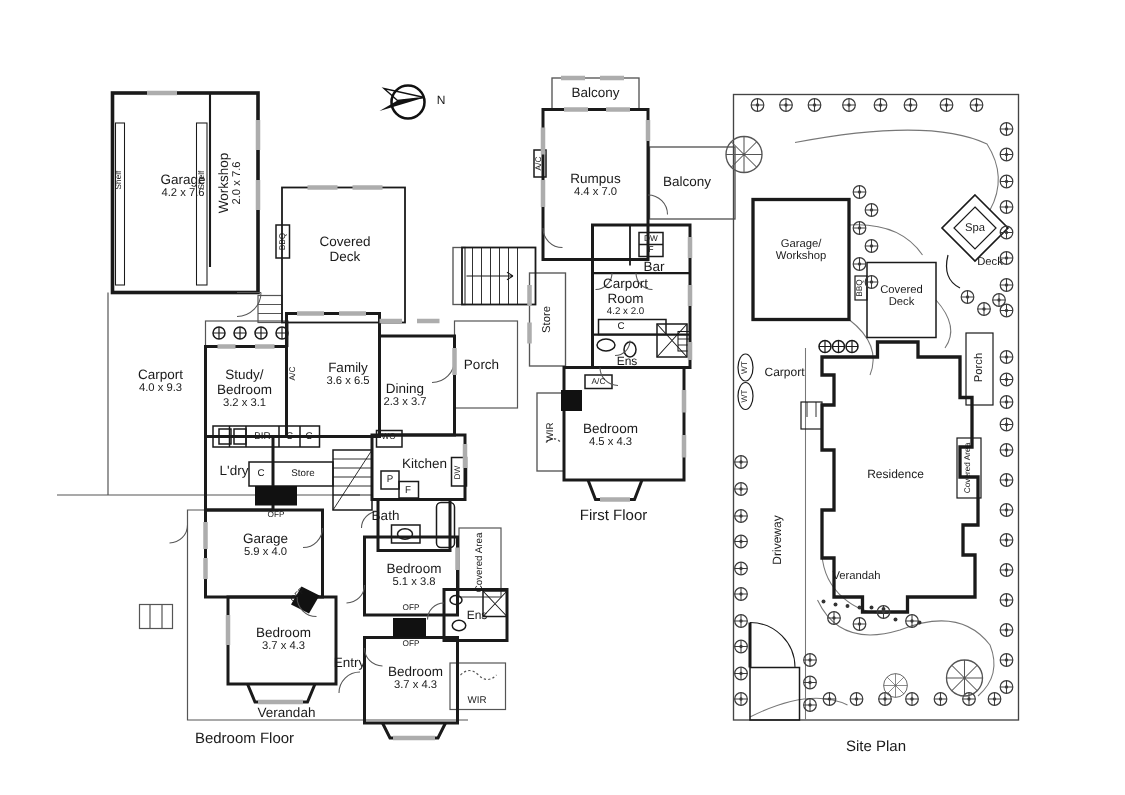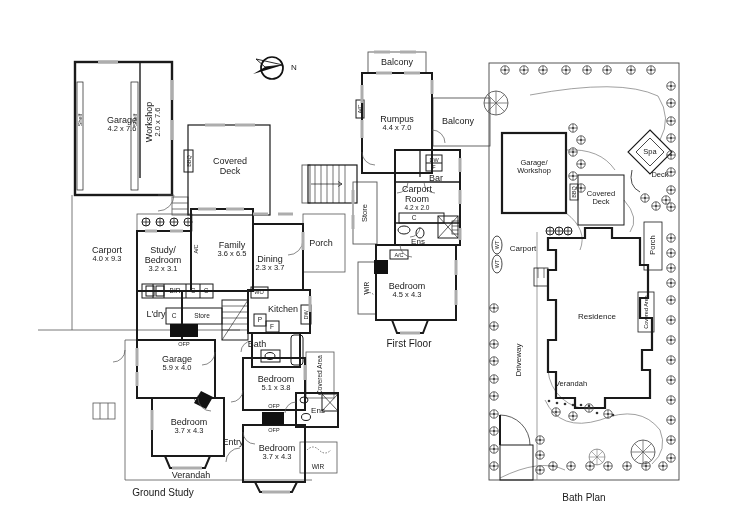--- a/index.html
+++ b/index.html
@@ -388,21 +388,21 @@
   <span class="nm">Garage</span>
       <span class="dim">5.9 x 4.0</span>
 </div>
 <div class="lbl r45 s5" style="left:199px;top:397px"><span>OFP</span></div>
 <div class="lbl s9" style="left:189px;top:426px">
   <span class="nm">Bedroom</span>
       <span class="dim">3.7 x 4.3</span>
 </div>
 <div class="lbl s9" style="left:233px;top:442px"><span>Entry</span></div>
 <div class="lbl s9" style="left:191px;top:475px"><span>Verandah</span></div>
-<div class="lbl s10" style="left:163px;top:493px"><span>Ground Study</span></div>
+<div class="lbl s10" style="left:163px;top:493px"><span>Bedroom Floor</span></div>
 <div class="lbl s9" style="left:276px;top:383px">
   <span class="nm">Bedroom</span>
       <span class="dim">5.1 x 3.8</span>
 </div>
 <div class="lbl s5" style="left:274px;top:406px"><span>OFP</span></div>
 <div class="lbl s5" style="left:274px;top:430px"><span>OFP</span></div>
 <div class="lbl rot s6" style="left:320px;top:375px"><span>Covered Area</span></div>
 <div class="lbl s8" style="left:318px;top:411px"><span>Ens</span></div>
 <div class="lbl s9" style="left:277px;top:452px">
   <span class="nm">Bedroom</span>
@@ -450,15 +450,15 @@
 </div>
 <div class="lbl rot s5" style="left:574px;top:192px"><span>BBQ</span></div>
 <div class="lbl s8" style="left:523px;top:249px"><span>Carport</span></div>
 <div class="lbl rot s5" style="left:497px;top:245px"><span>WT</span></div>
 <div class="lbl rot s5" style="left:497px;top:264px"><span>WT</span></div>
 <div class="lbl rot s7" style="left:653px;top:245px"><span>Porch</span></div>
 <div class="lbl s8" style="left:597px;top:317px"><span>Residence</span></div>
 <div class="lbl rot s5" style="left:646px;top:312px"><span>Covered Area</span></div>
 <div class="lbl rot s8" style="left:519px;top:360px"><span>Driveway</span></div>
 <div class="lbl s7" style="left:571px;top:384px"><span>Verandah</span></div>
-<div class="lbl s10" style="left:584px;top:498px"><span>Bath Plan</span></div>
+<div class="lbl s10" style="left:584px;top:498px"><span>Site Plan</span></div>
 
 </div>
 
 </body></html>

